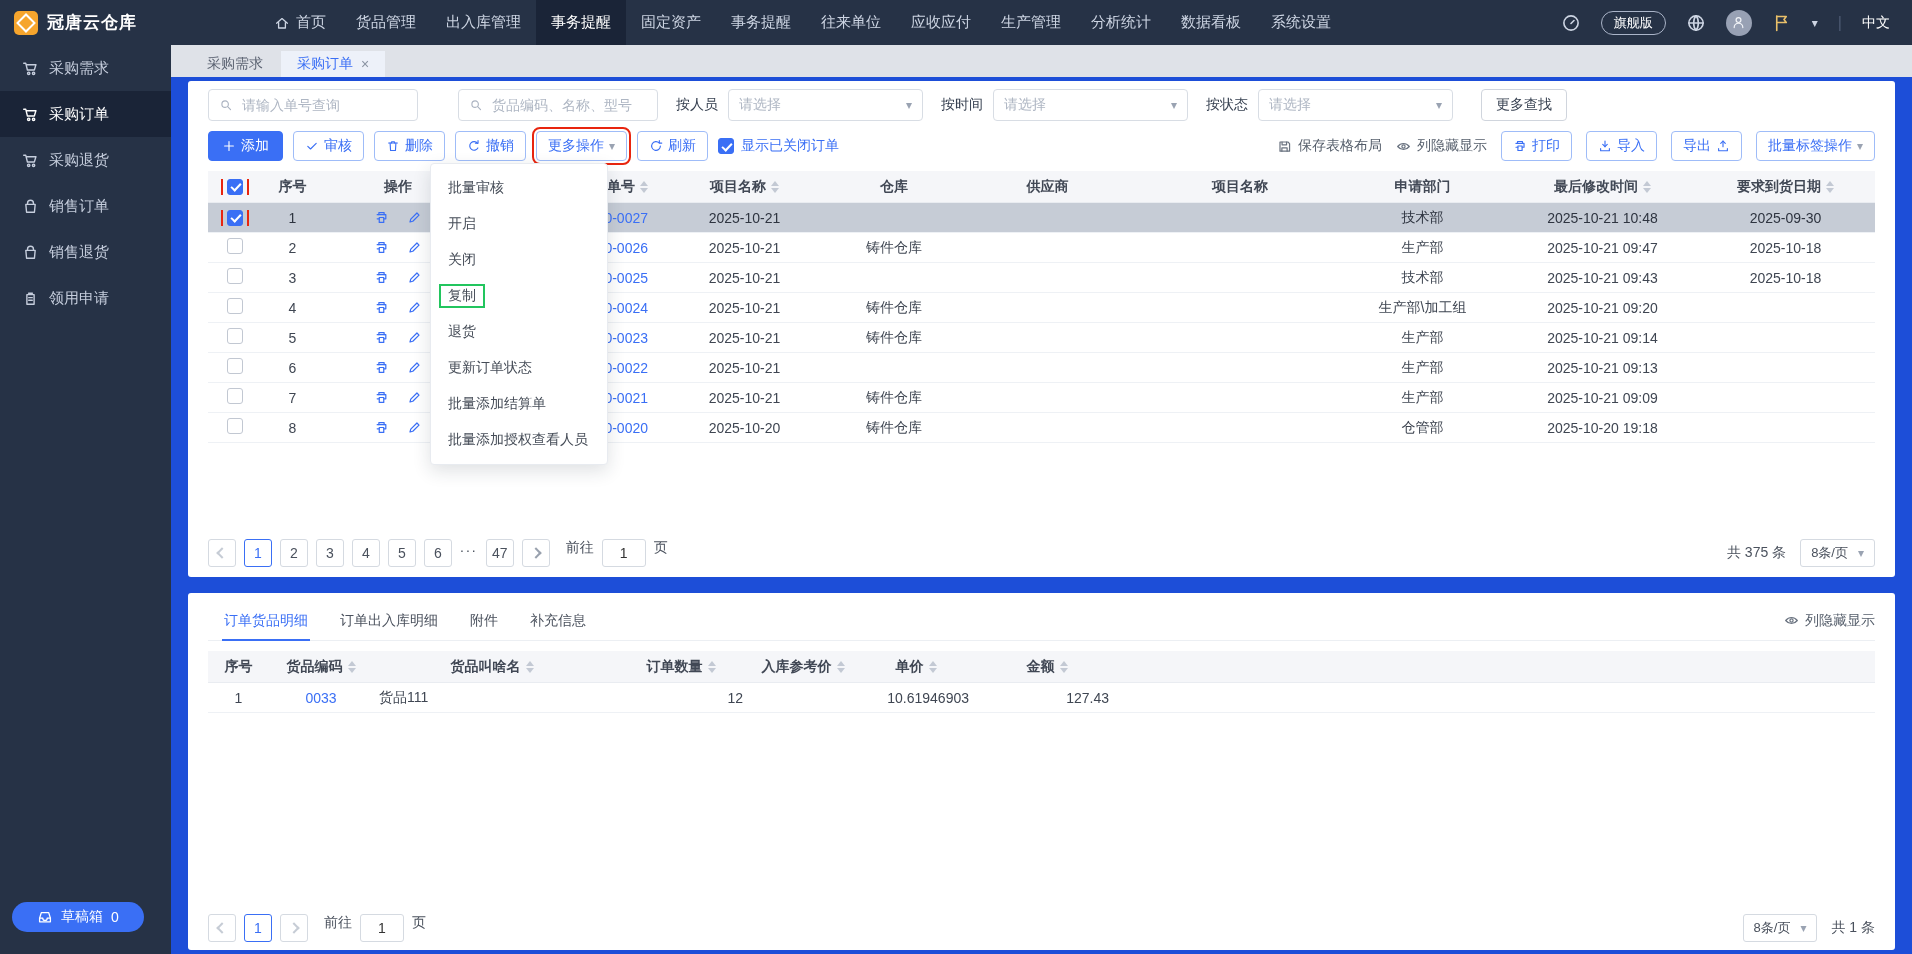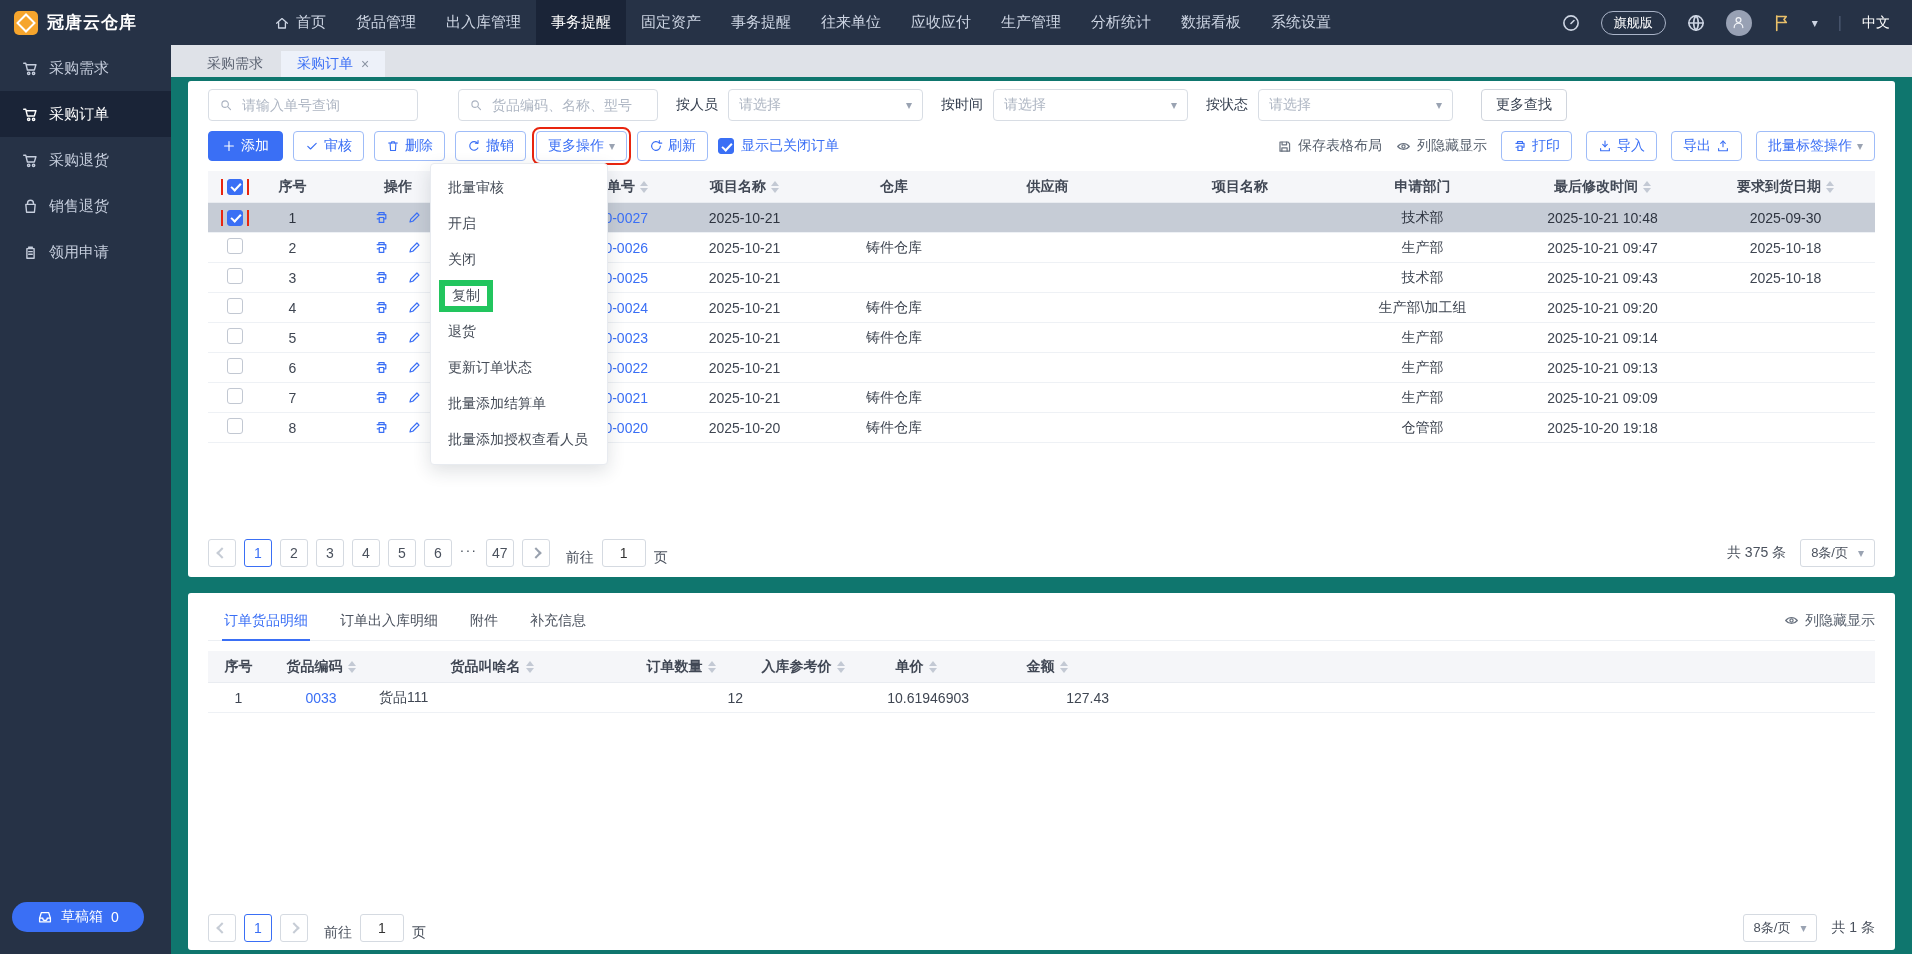--- a/index.html
+++ b/index.html
@@ -1,18 +1,18 @@
 <!DOCTYPE html>
 <html><head>
 <meta charset="utf-8">
 <style>
 *{box-sizing:border-box}
 html,body{margin:0;padding:0;background:#fff}
 body{font-family:"Liberation Sans","DejaVu Sans",sans-serif}
-.app{position:relative;width:1912px;height:954px;background:#0f766e;overflow:hidden}
+.app{position:relative;width:1912px;height:954px;background:#1d4ed8;overflow:hidden}
 
 .navbar{position:absolute;top:0;left:0;right:0;height:45px;background:#263246;display:flex;align-items:center;color:#cdd5e3;z-index:30}
 .logo{width:171px;flex:none;display:flex;align-items:center;gap:9px;padding-left:14px;cursor:pointer}
 .logo-badge{width:24px;height:24px;border-radius:5px;background:#f6a52d;display:flex;align-items:center;justify-content:center;flex:none}
 .logo-badge::after{content:'';width:10px;height:10px;border:2px solid #fff;transform:rotate(45deg)}
 .logo-text{font-size:17px;font-weight:700;color:#fff;letter-spacing:1px;white-space:nowrap}
 .nav-items{display:flex;height:100%;margin-left:88px}
 .nav-item{display:flex;align-items:center;gap:6px;padding:0 15px;font-size:15px;cursor:pointer;white-space:nowrap}
 .nav-item.active{background:#1a2437;color:#fff}
 .nav-item .ic{width:16px;height:16px}
@@ -65,21 +65,21 @@
 .right-tools{margin-left:auto;display:flex;align-items:center;gap:14px}
 .tool-link{display:inline-flex;align-items:center;gap:6px;font-size:14px;color:#555e6b;cursor:pointer;white-space:nowrap}
 .tool-link .islot,.tool-link .ic{width:15px;height:15px;color:#6a7380;display:inline-flex}
 
 .cb{width:16px;height:16px;border:1px solid #c2c8d2;border-radius:3px;background:#fff;display:inline-block;position:relative;cursor:pointer;flex:none}
 .cb.checked{background:#3a6ff5;border-color:#3a6ff5}
 .cb.checked::after{content:'';position:absolute;left:4.5px;top:1.5px;width:4px;height:8px;border:solid #fff;border-width:0 2px 2px 0;transform:rotate(43deg)}
 
 .red-box{display:inline-flex;outline:2px solid #e8250f;outline-offset:4px}
 .red-outline{outline:2px solid #e8250f;outline-offset:2px}
-.red-inline{display:inline-block;border:6px solid #22c55e;padding:1px 7px;margin-left:-9px}
+.red-inline{display:inline-block;border:2px solid #22c55e;padding:1px 7px;margin-left:-9px}
 
 .gtable{margin-top:10px}
 .g-head{display:flex;align-items:center;height:32px;background:#f5f6f9;border-bottom:1px solid #e9ecf1}
 .g-cell{flex:none;display:flex;align-items:center;justify-content:center;padding:0 6px;font-size:14px;color:#3f4652;overflow:hidden;white-space:nowrap}
 .g-head .g-cell{color:#414855;font-weight:700}
 .g-body{height:330px}
 .g-body.auto{height:auto}
 .g-row{display:flex;align-items:center;height:30px;border-bottom:1px solid #eef1f5;background:#fff}
 .g-row.selected{background:#c6ccd6}
 .g-row.selected .g-cell{color:#2e3440}
@@ -95,21 +95,21 @@
 
 .pg-row{display:flex;align-items:center;gap:8px;margin-top:6px;font-size:14px;color:#4a515d}
 .pg-pages{display:inline-flex;gap:8px}
 .pg-btn{min-width:28px;height:28px;padding:0 5px;border:1px solid #d5dae1;border-radius:3px;background:#fff;display:inline-flex;align-items:center;justify-content:center;font-size:14px;color:#4a515d;cursor:pointer;font-family:inherit}
 .pg-btn.active{border-color:#3a6ff5;color:#3a6ff5}
 .pg-ellipsis{letter-spacing:2px}
 .chev{display:inline-block;border:solid #99a1ae;border-width:0 2px 2px 0;padding:3px}
 .chev.left{transform:rotate(135deg)}
 .chev.right{transform:rotate(-45deg)}
 .chev.dim{border-color:#c6ccd5}
-.pg-goto{display:inline-flex;align-items:flex-end;gap:8px;margin-left:8px}
+.pg-goto{display:inline-flex;align-items:flex-start;gap:8px;margin-left:8px}
 .goto-input{width:44px;height:28px;border:1px solid #d5dae1;border-radius:3px;text-align:center;font-size:14px;color:#333;outline:none;font-family:inherit;background:#fff}
 .pg-right{margin-left:auto;display:inline-flex;align-items:center;gap:14px}
 .size-select{display:inline-flex;align-items:center;gap:10px;height:28px;border:1px solid #d5dae1;border-radius:3px;padding:0 10px;background:#fff;font-size:13px;color:#4a515d;cursor:pointer}
 
 .dtabs{display:flex;align-items:center;height:40px;border-bottom:1px solid #eceff3}
 .dtab{height:100%;display:flex;align-items:center;padding:0 16px;font-size:14px;color:#4a515d;cursor:pointer;position:relative}
 .dtab.active{color:#3a6ff5}
 .dtab.active::after{content:'';position:absolute;left:14px;right:14px;bottom:-1px;height:2px;background:#3a6ff5}
 .dtabs .tool-link{margin-left:auto}
 .spacer{height:195px}
@@ -227,20 +227,27 @@
           </svg>
           <span>采购订单</span>
         </div>
         <div class="side-item">
           <svg viewBox="0 0 16 16" class="ic">
             <path d="M1.6 3h1.9l1.6 6.4h6.5l1.5-4.9H4.2"></path>
             <circle cx="6.3" cy="12.5" r="1.1"></circle>
             <circle cx="10.9" cy="12.5" r="1.1"></circle>
           </svg>
           <span>采购退货</span>
+        </div>
+        <div class="side-item">
+          <svg viewBox="0 0 16 16" class="ic">
+            <path d="M5.2 6V4.9a2.8 2.8 0 0 1 5.6 0V6"></path>
+            <path d="M3.6 6h8.8l-.7 7.4H4.3z"></path>
+          </svg>
+          <span>销售订单</span>
         </div>
         <div class="side-item">
           <svg viewBox="0 0 16 16" class="ic">
             <path d="M5.2 6V4.9a2.8 2.8 0 0 1 5.6 0V6"></path>
             <path d="M3.6 6h8.8l-.7 7.4H4.3z"></path>
           </svg>
           <span>销售退货</span>
         </div>
         <div class="side-item">
           <svg viewBox="0 0 16 16" class="ic">

